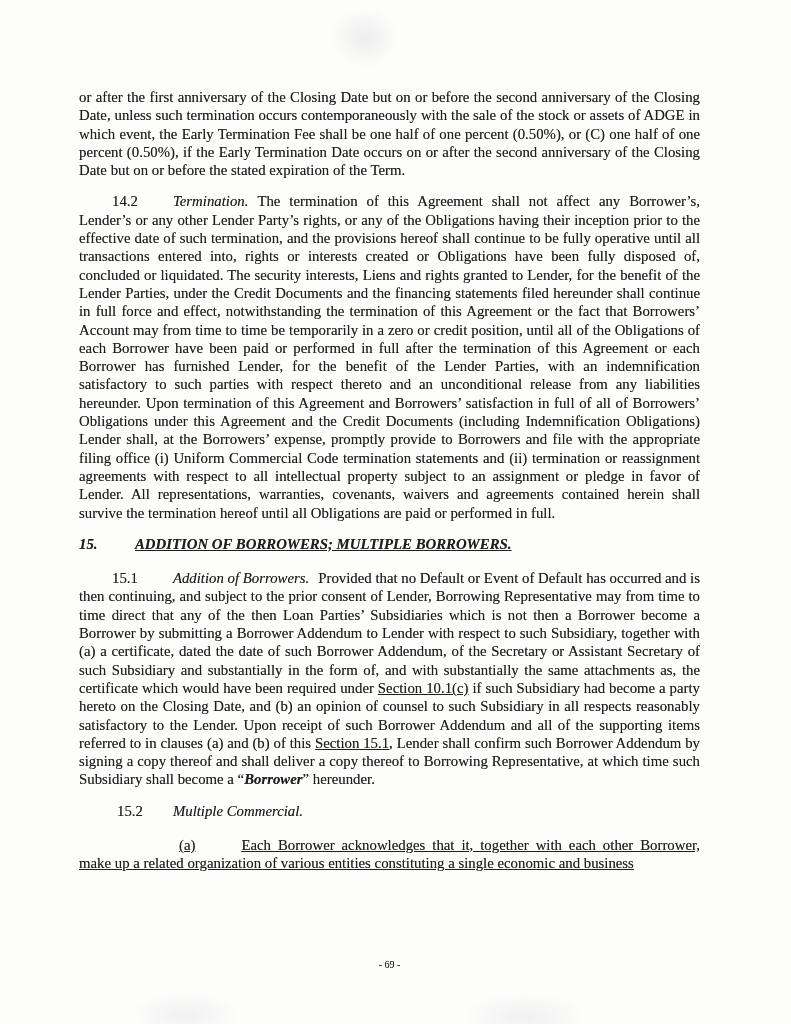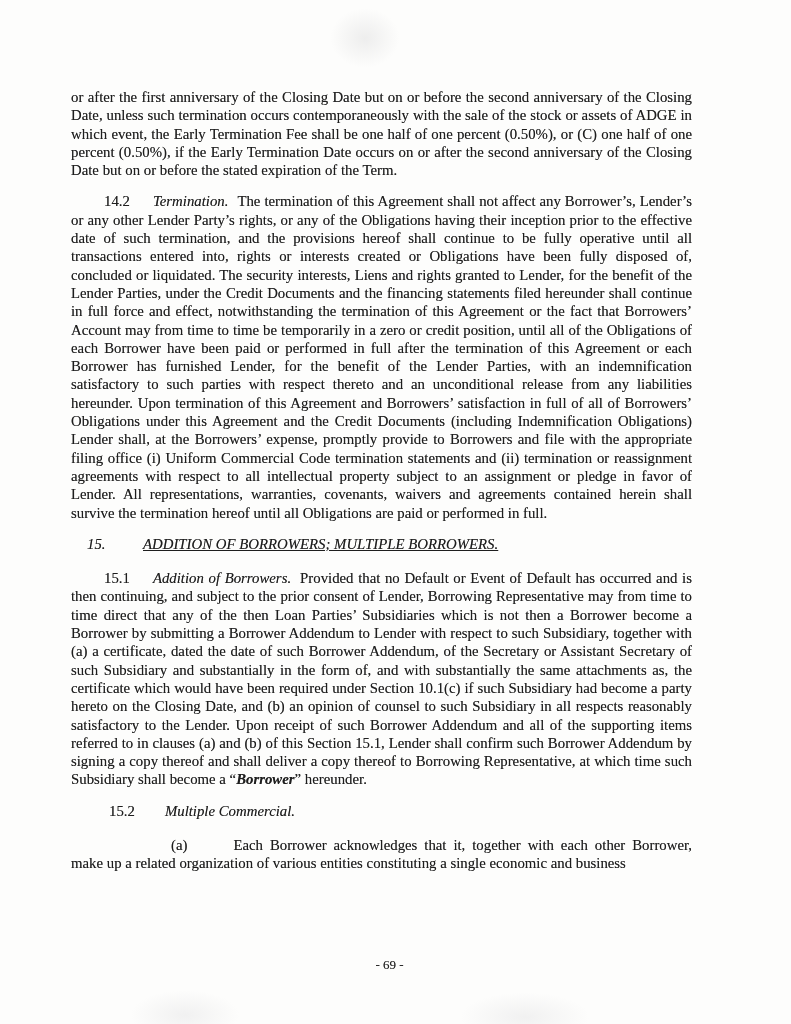--- a/index.html
+++ b/index.html
@@ -16,80 +16,82 @@
     font-family: "Liberation Serif", "DejaVu Serif", serif;
     color: #1e1e1e;
     font-size: 14.8px;
     line-height: 18.3px;
     text-align: justify;
     text-shadow: 0 0 0.5px rgba(25,25,25,0.55);
   }
   .content {
     position: absolute;
     top: 88px;
-    left: 71px;
+    left: 79px;
     width: 621px;
   }
   p.para {
     margin: 0 0 13px 0;
   }
   .indented-block {
     margin-left: 88px;
     margin-bottom: 14px;
   }
   .body-para {
     text-indent: 33px;
   }
   .sec-num {
-    margin-right: 23px;
+    margin-right: 35px;
   }
   .sec-title {
     font-weight: normal;
     font-style: italic;
     margin-right: 9px;
   }
   .heading15 {
-    margin: 5px 0 16px 16px;
-    font-weight: normal;
+    margin: 5px 0 16px 0;
+    font-weight: bold;
     font-style: italic;
     text-align: left;
   }
   .heading15 .h-num {
     display: inline-block;
     width: 56px;
   }
   .heading15 .h-title {
     text-decoration: underline;
   }
   .sub-heading {
     margin: 2px 0 16px 0;
     text-indent: 38px;
     text-align: left;
   }
   .sub-heading .sec-num { margin-right: 30px; }
   .sub-heading .sec-title { margin-right: 0; }
   .clause-a {
     text-indent: 100px;
+    text-decoration: underline;
   }
   .clause-label {
     margin-right: 46px;
   }
   .section-ref {
+    text-decoration: underline;
   }
   .defined-term {
     font-weight: bold;
     font-style: italic;
   }
   .page-number {
     position: absolute;
     top: 956px;
     left: 0;
     right: 12px;
     text-align: center;
-    font-size: 13px;
+    font-size: 10px;
     color: #262626;
   }
   
   .smudge {
     position: absolute;
     border-radius: 50%;
     pointer-events: none;
   }
   .smudge-top {
     left: 330px; top: 8px; width: 70px; height: 60px;

